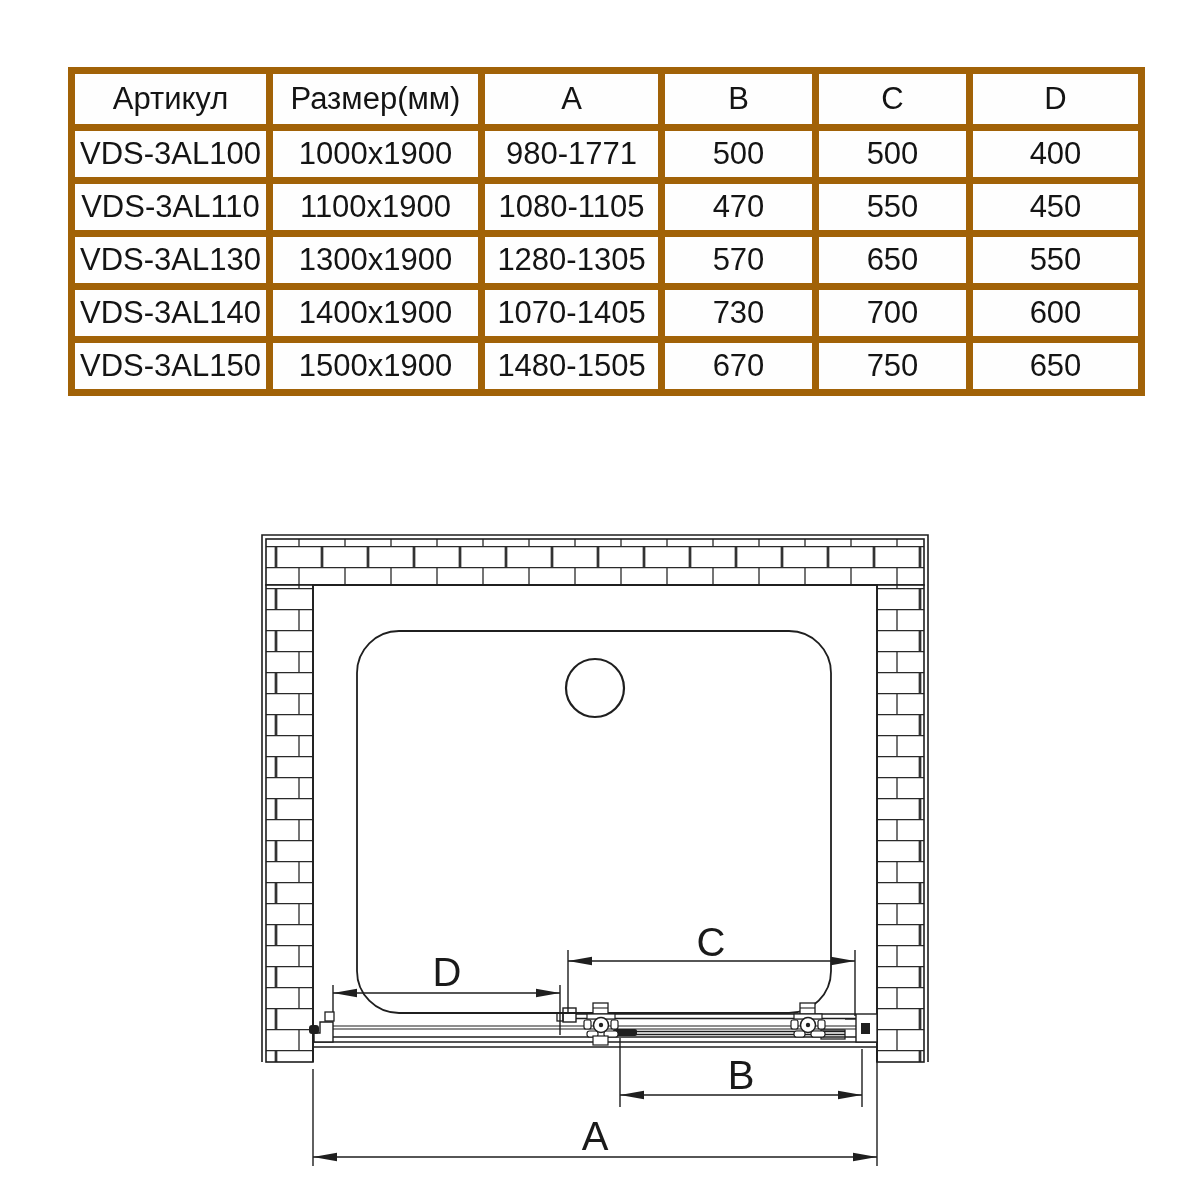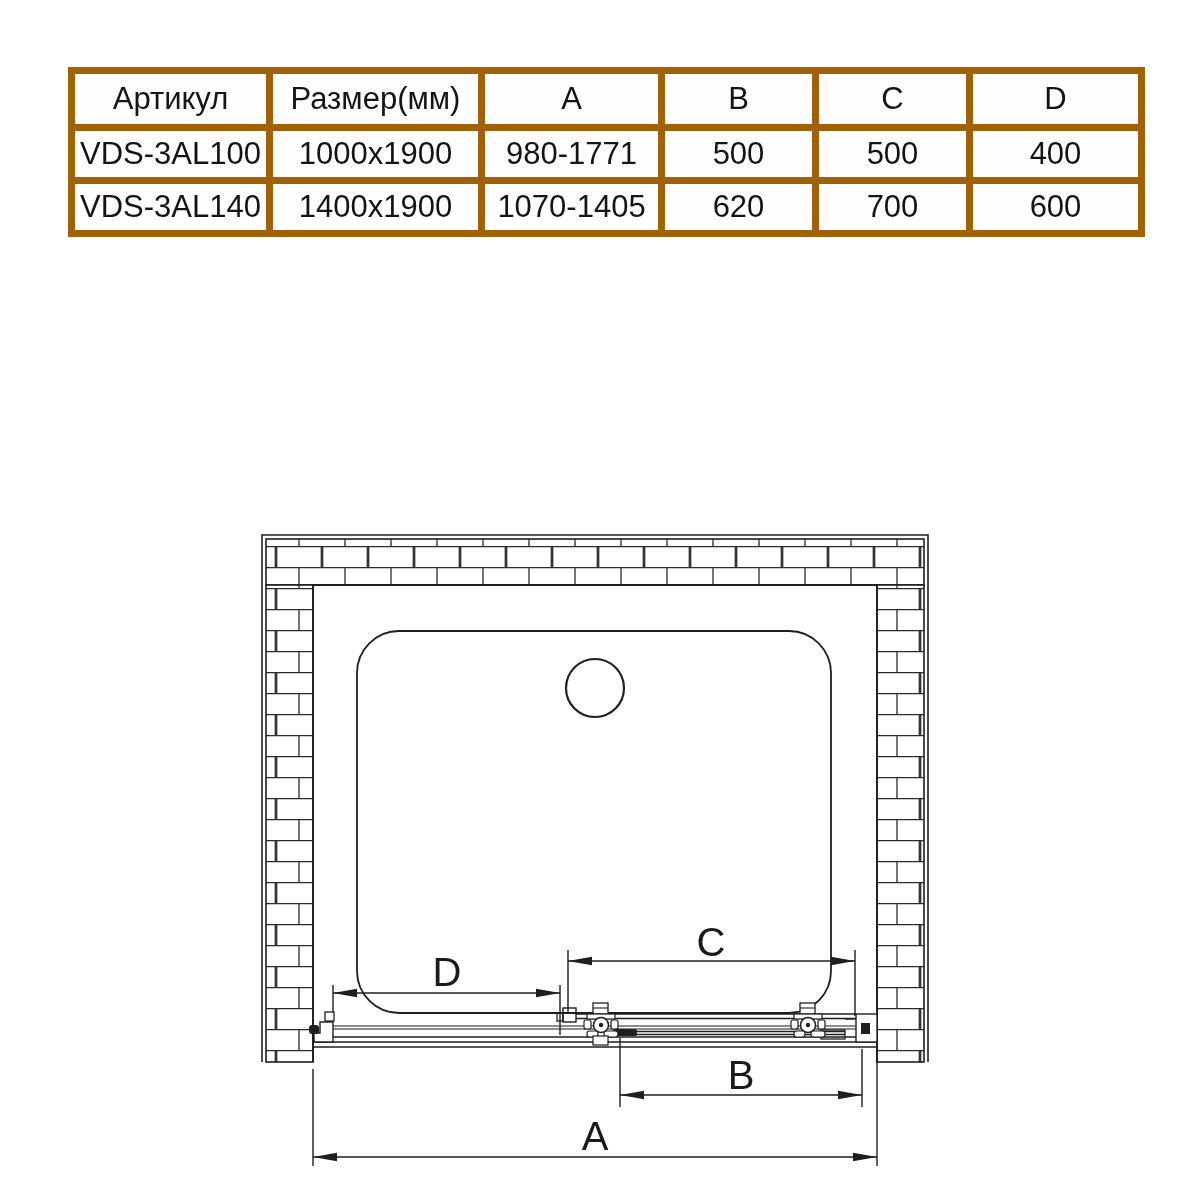--- a/index.html
+++ b/index.html
@@ -56,26 +56,50 @@
   <tbody>
       <tr>
         <td>VDS-3AL100</td>
         <td>1000x1900</td>
         <td>980-1771</td>
         <td>500</td>
         <td>500</td>
         <td>400</td>
       </tr>
       <tr>
+        <td>VDS-3AL110</td>
+        <td>1100x1900</td>
+        <td>1080-1105</td>
+        <td>470</td>
+        <td>550</td>
+        <td>450</td>
+      </tr>
+      <tr>
+        <td>VDS-3AL130</td>
+        <td>1300x1900</td>
+        <td>1280-1305</td>
+        <td>570</td>
+        <td>650</td>
+        <td>550</td>
+      </tr>
+      <tr>
         <td>VDS-3AL140</td>
         <td>1400x1900</td>
         <td>1070-1405</td>
-        <td>620</td>
+        <td>730</td>
         <td>700</td>
         <td>600</td>
+      </tr>
+      <tr>
+        <td>VDS-3AL150</td>
+        <td>1500x1900</td>
+        <td>1480-1505</td>
+        <td>670</td>
+        <td>750</td>
+        <td>650</td>
       </tr>
     </tbody>
 </table>
 
 <svg class="diagram" width="1200" height="1200" viewBox="0 0 1200 1200">
 
   <defs>
     <pattern id="brick" width="46" height="42" patternUnits="userSpaceOnUse">
       <rect width="46" height="42" fill="#ffffff"></rect>
       <path d="M0,0.7 H46 M0,21.7 H46 M0.7,0 V21 M45.3,0 V21 M23,21 V42" stroke="#2a2a2a" stroke-width="1.3" fill="none"></path>

